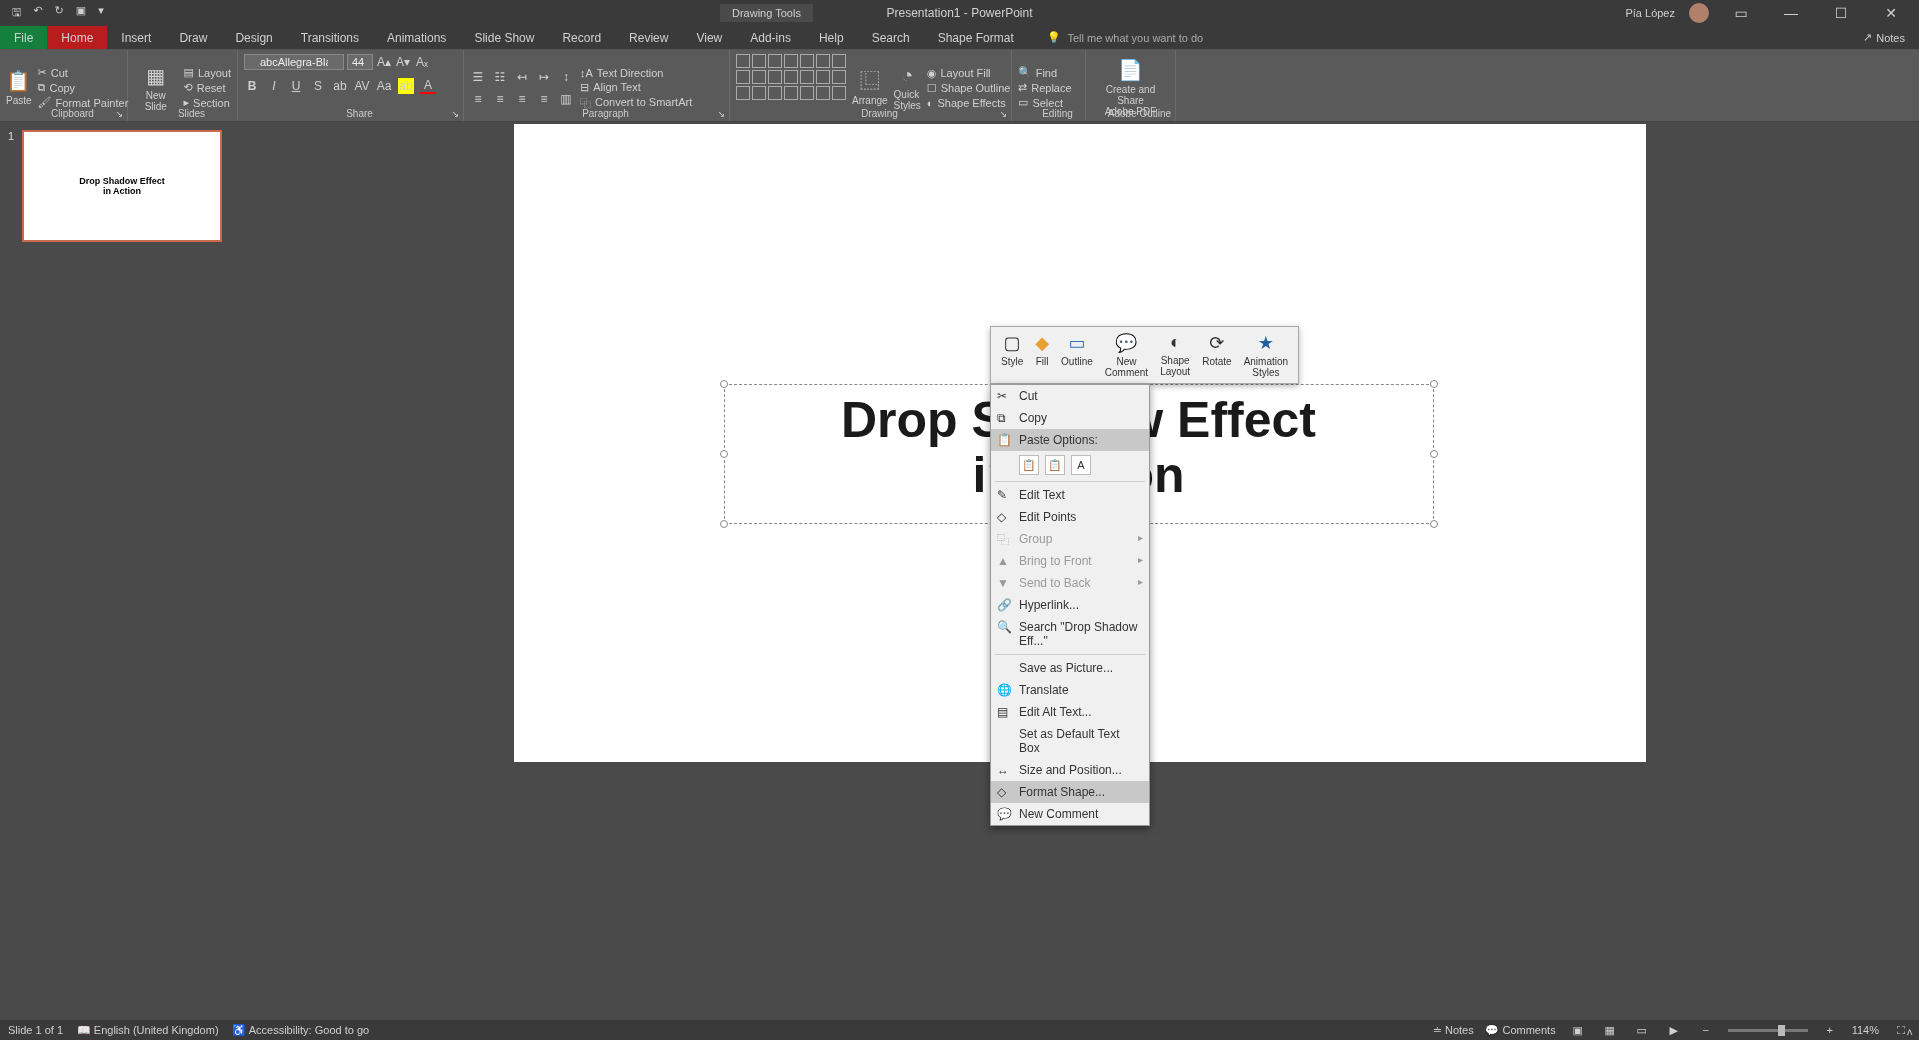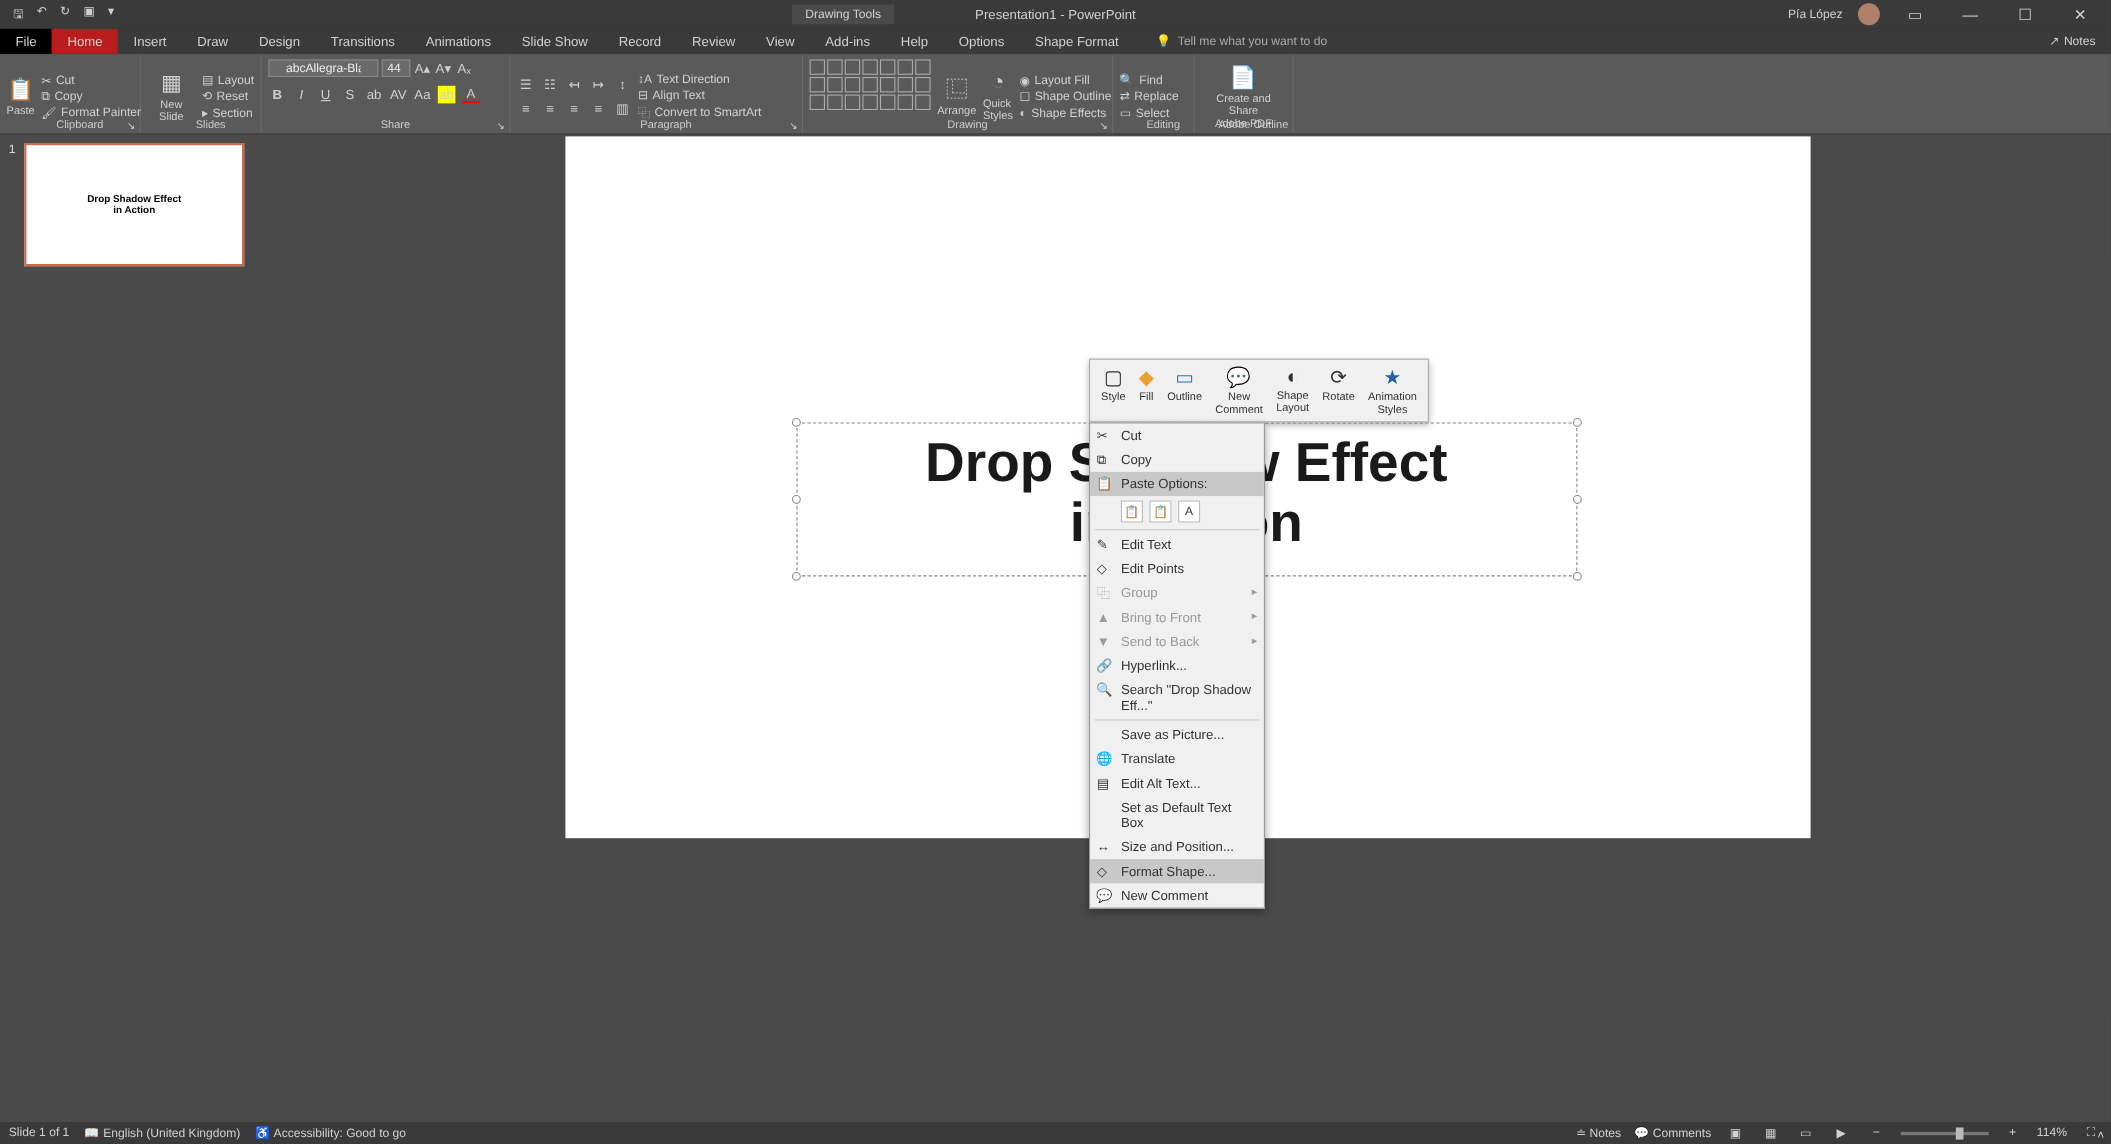--- a/index.html
+++ b/index.html
@@ -12,21 +12,21 @@
 .title-center { position: absolute; left: 50%; transform: translateX(-50%); font-size: 12px; }
 .drawing-tools { position: absolute; left: 720px; background: #4a4a4a; padding: 3px 12px; font-size: 11px; }
 .title-right { margin-left: auto; display: flex; align-items: center; gap: 14px; padding-right: 10px; }
 .avatar { width: 20px; height: 20px; border-radius: 50%; background: #b0806a; }
 .win-btn { width: 36px; text-align: center; font-size: 14px; cursor: pointer; }
 
 
 .tabbar { height: 24px; background: #3a3a3a; display: flex; align-items: stretch; border-bottom: 1px solid #555; }
 .tab { padding: 0 14px; display: flex; align-items: center; font-size: 12px; cursor: pointer; }
 .tab.active { background: #b91c1c; }
-.file-tab { background: #000000; }
+.file-tab { background: #15803d; }
 .tellme { margin-left: 20px; display: flex; align-items: center; gap: 6px; color: #aaa; }
 .share { margin-left: auto; padding-right: 14px; display: flex; align-items: center; gap: 4px; }
 
 
 .ribbon { height: 72px; background: #5a5a5a; display: flex; border-bottom: 1px solid #444; }
 .group { border-right: 1px solid #6a6a6a; padding: 4px 6px 0 6px; display: flex; flex-direction: column; position: relative; }
 .group-label { position: absolute; bottom: 2px; left: 0; right: 0; text-align: center; font-size: 10px; color: #ccc; padding-left: 18px; }
 .group-body { display: flex; gap: 6px; flex: 1; }
 .vbtn { display: flex; flex-direction: column; align-items: center; justify-content: center; width: 44px; font-size: 10px; cursor: pointer; }
 .vbtn .ic { font-size: 20px; margin-bottom: 2px; }
@@ -116,21 +116,21 @@
   <div class="tab">Draw</div>
   <div class="tab">Design</div>
   <div class="tab">Transitions</div>
   <div class="tab">Animations</div>
   <div class="tab">Slide Show</div>
   <div class="tab">Record</div>
   <div class="tab">Review</div>
   <div class="tab">View</div>
   <div class="tab">Add-ins</div>
   <div class="tab">Help</div>
-  <div class="tab">Options</div>
+  <div class="tab">Search</div>
   <div class="tab">Shape Format</div>
   <div class="tellme">
     <span>💡</span>
     <span>Tell me what you want to do</span>
   </div>
   <div class="share">
     <span>↗</span>
     <span>Notes</span>
   </div>
 </div>

